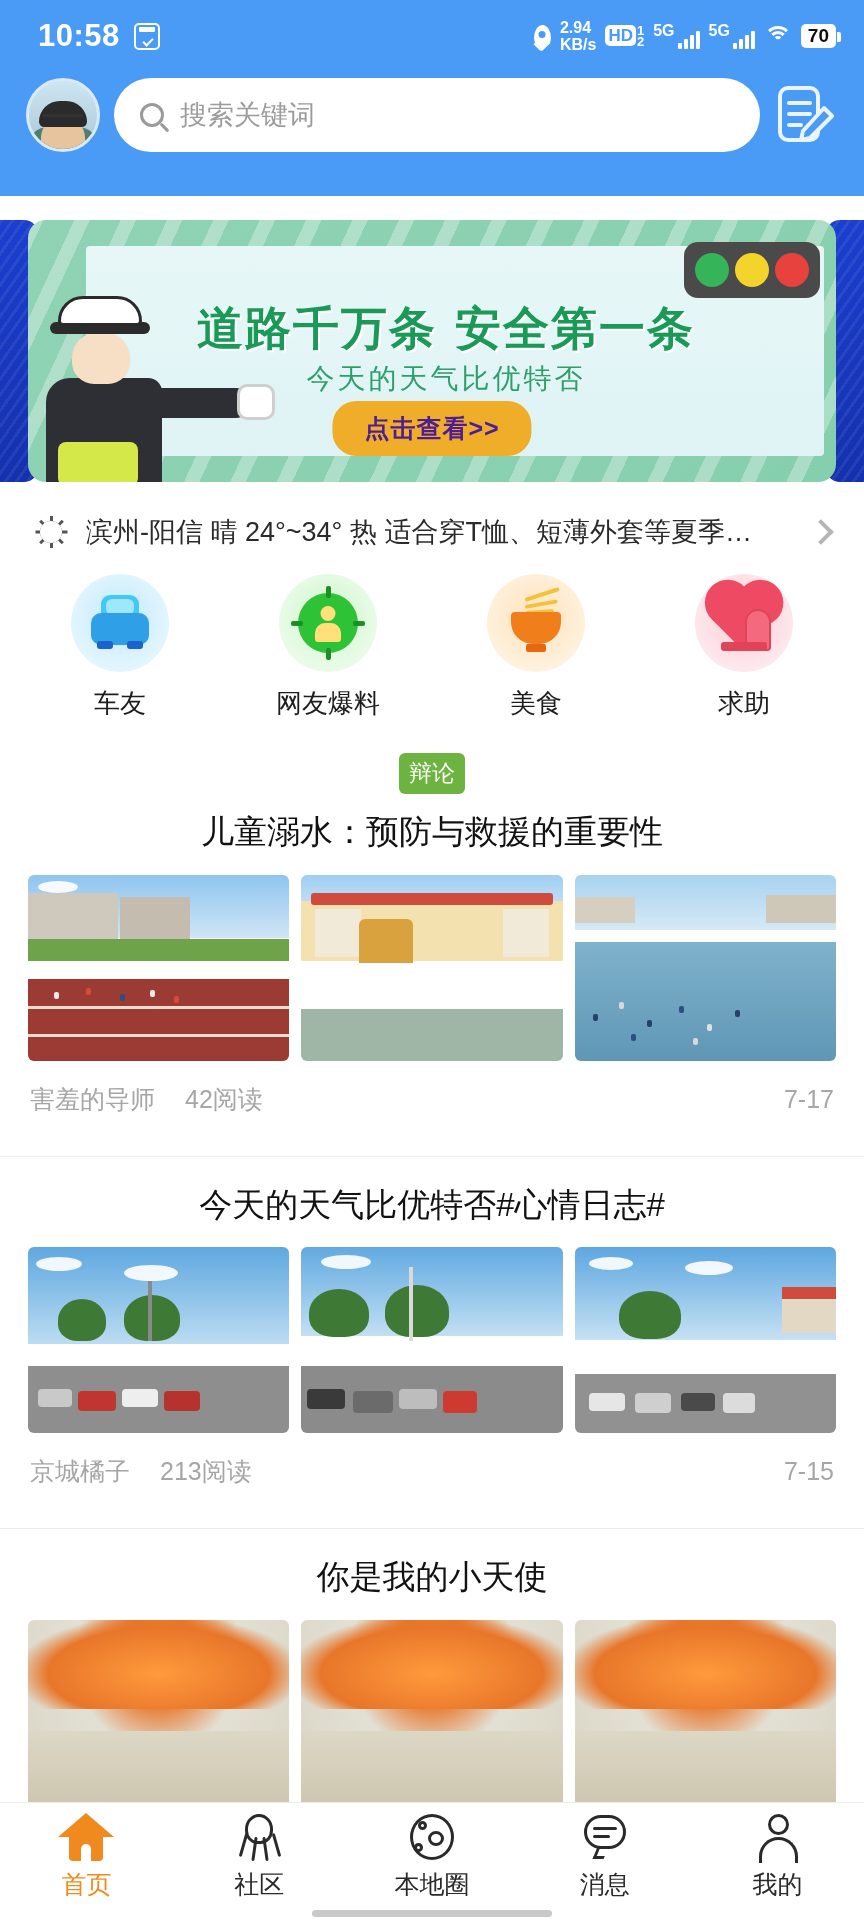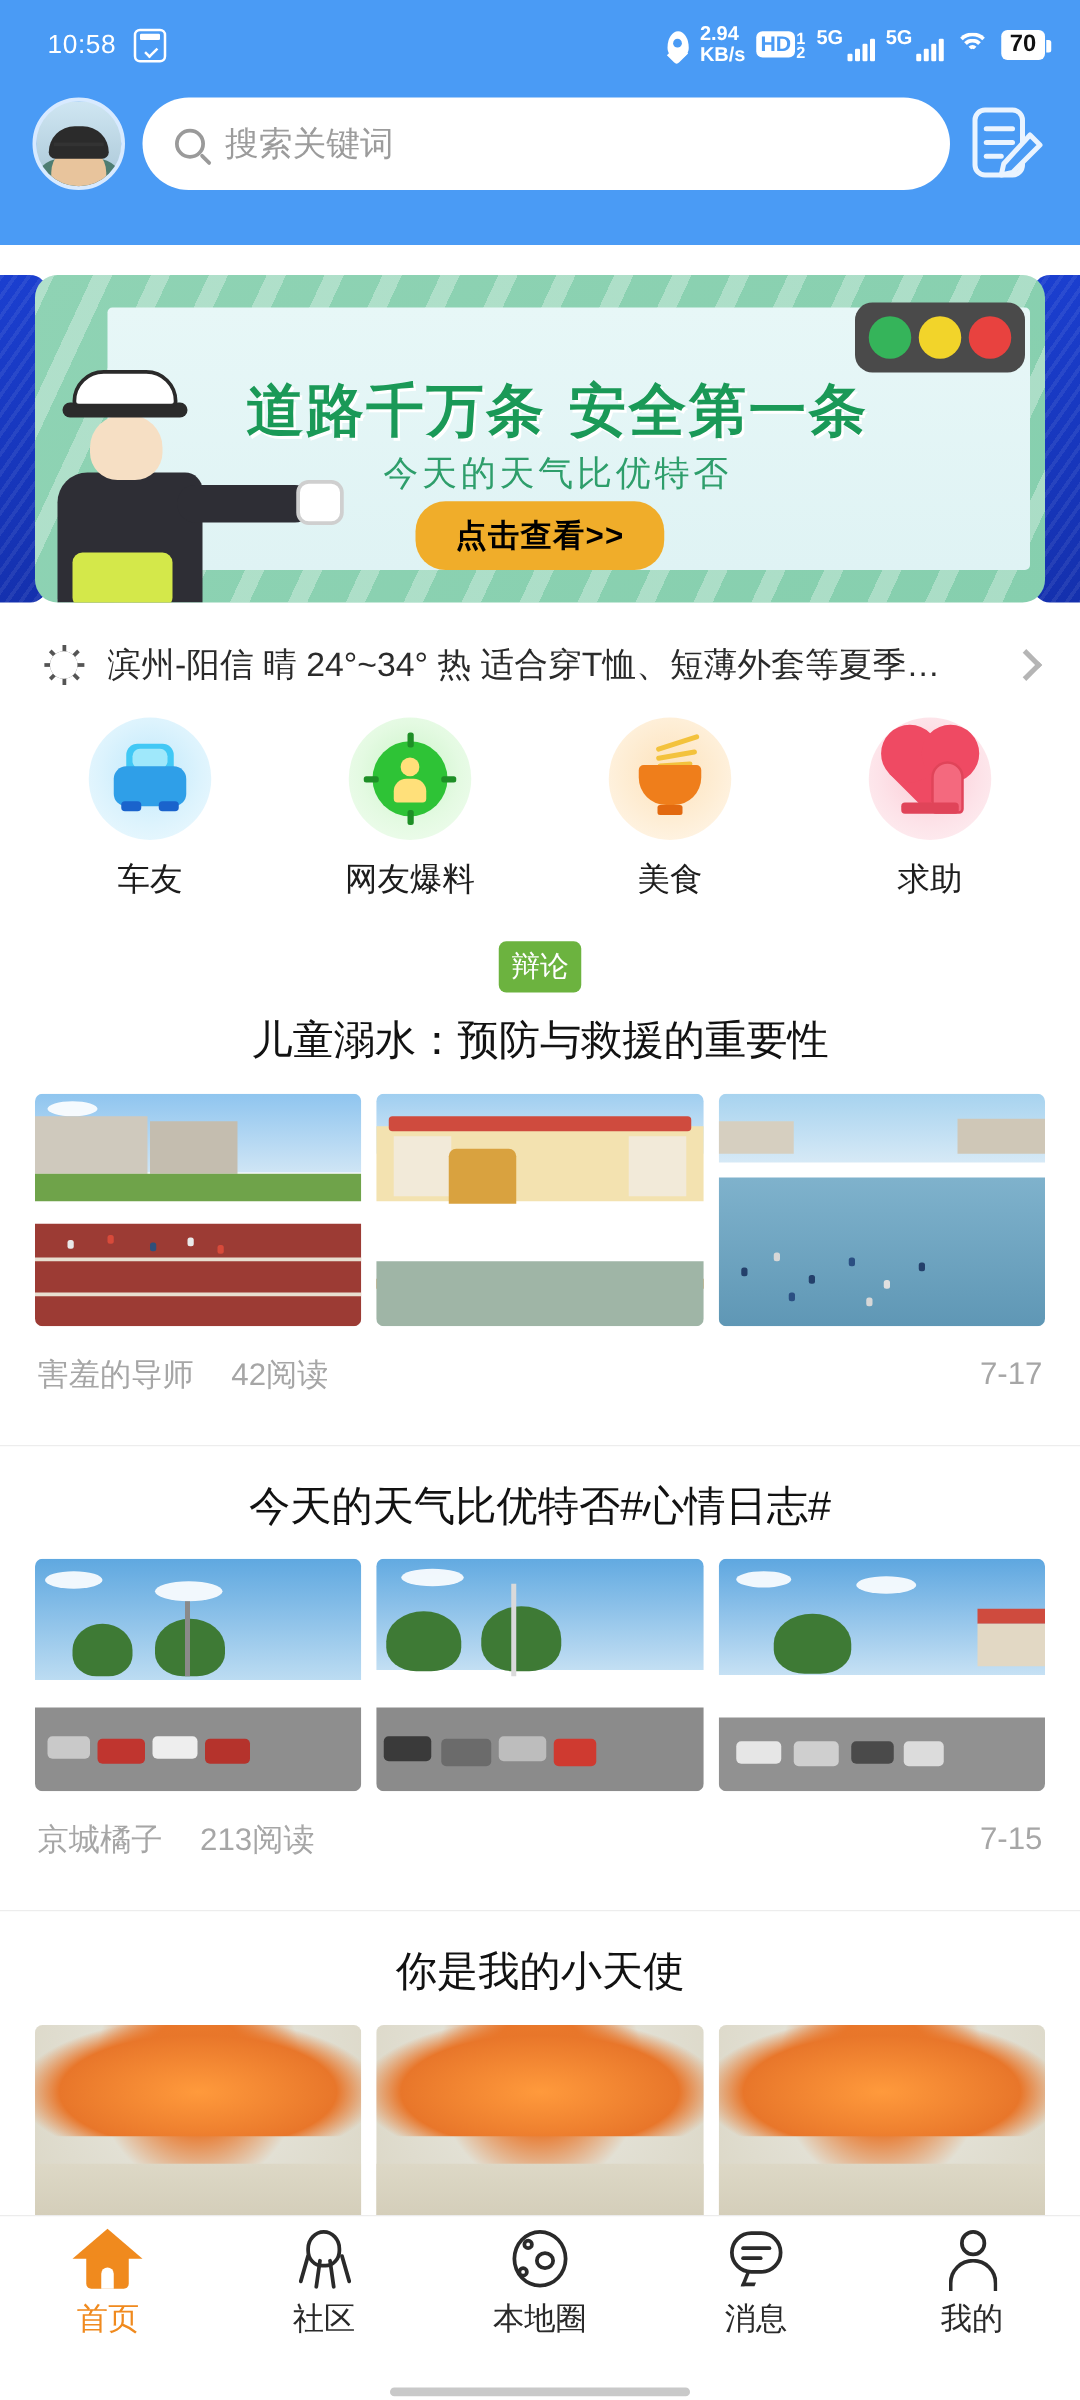--- a/index.html
+++ b/index.html
@@ -20,21 +20,21 @@
   }
   .statusbar {
     height: 72px;
     display: flex;
     align-items: center;
     justify-content: space-between;
     padding: 0 28px 0 38px;
     color: #ffffff;
   }
   .sb-left { display: flex; align-items: center; gap: 14px; }
-  .sb-time { font-size: 21px; font-weight: 400; letter-spacing: .5px; text-align: center; }
+  .sb-time { font-size: 31px; font-weight: 700; letter-spacing: .5px; text-align: center; }
   .sb-capture { width: 26px; height: 27px; border: 2.5px solid #fff; border-radius: 5px; position: relative; }
   .sb-capture::before{content:"";position:absolute;top:2px;left:3px;right:3px;height:5px;background:#fff;border-radius:1px;}
   .sb-capture::after{content:"";position:absolute;bottom:4px;left:7px;width:8px;height:4px;border-left:2.5px solid #fff;border-bottom:2.5px solid #fff;transform:rotate(-45deg);}
   .sb-right { display: flex; align-items: center; gap: 9px; }
   .pin { width:17px;height:22px;background:#fff;border-radius:50% 50% 50% 50%/60% 60% 40% 40%; position:relative; }
   .pin::after{content:"";position:absolute;left:50%;top:55%;width:11px;height:13px;background:#fff;transform:translateX(-50%) rotate(45deg);border-radius:0 0 3px 0;}
   .pin::before{content:"";position:absolute;left:50%;top:6px;transform:translateX(-50%);width:7px;height:7px;background:#4a9bf5;border-radius:50%;z-index:2;}
   .kbs { font-size: 16px; line-height: 17px; text-align: left; font-weight:600; }
   .hdgrp { display:flex; align-items:flex-start; }
   .hd-badge { background:#fff; color:#4a9bf5; font-size:17px; font-weight:bold; border-radius:5px; padding:1px 3px; line-height:19px; }
@@ -76,21 +76,21 @@
   .side-card::after{content:"";position:absolute;inset:0;background:repeating-linear-gradient(125deg,rgba(255,255,255,.07) 0 3px,transparent 3px 9px);border-radius:inherit;}
   .banner {
     position:absolute; left:28px; right:28px; top:24px; height:262px;
     border-radius:18px; overflow:hidden;
     background:linear-gradient(135deg,#8fd3b4,#86cfae);
   }
   .banner-stripes{position:absolute;inset:0;background:repeating-linear-gradient(115deg,rgba(255,255,255,.30) 0 14px,transparent 14px 42px);}
   .banner-inner{position:absolute;left:58px;right:12px;top:26px;bottom:26px;background:linear-gradient(#e7f7f7,#dff3f4);border-radius:4px;}
   .b-title{position:absolute;left:58px;right:30px;top:78px;text-align:center;font-size:46px;font-weight:bold;color:#1a9957;letter-spacing:2px;text-shadow:2px 2px 0 #ffffff;font-family:"DejaVu Sans",sans-serif;}
   .b-sub{position:absolute;left:58px;right:30px;top:140px;text-align:center;font-size:28px;color:#2e9e6b;letter-spacing:3px;}
-  .b-btn{position:absolute;left:50%;transform:translateX(-50%);bottom:26px;background:#f0ad2a;color:#000000;font-size:25px;font-weight:bold;padding:11px 32px;border-radius:24px;letter-spacing:1px;margin-top:24px;}
+  .b-btn{position:absolute;left:50%;transform:translateX(-50%);bottom:26px;background:#f0ad2a;color:#4c1d95;font-size:25px;font-weight:bold;padding:11px 32px;border-radius:24px;letter-spacing:1px;margin-top:24px;}
   .traffic{position:absolute;right:16px;top:22px;width:136px;height:56px;background:#4a4a4a;border-radius:14px;display:flex;align-items:center;justify-content:space-around;padding:0 8px;}
   .traffic i{width:34px;height:34px;border-radius:50%;display:block;}
   .tl-g{background:#35b45a}.tl-y{background:#f2d42a}.tl-r{background:#e8423f}
   .cop{position:absolute;left:4px;bottom:0;width:170px;height:190px;}
   .cop-hat{position:absolute;left:26px;top:4px;width:84px;height:30px;background:#fff;border-radius:40px 40px 8px 8px;border:3px solid #2a2a2a;}
   .cop-brim{position:absolute;left:18px;top:30px;width:100px;height:12px;background:#2b2b2b;border-radius:6px;}
   .cop-face{position:absolute;left:40px;top:40px;width:58px;height:52px;background:#f6dfc4;border-radius:26px 26px 22px 22px;}
   .cop-body{position:absolute;left:14px;top:86px;width:116px;height:104px;background:#2e2e35;border-radius:24px 14px 0 0;}
   .cop-arm{position:absolute;left:110px;top:96px;width:108px;height:30px;background:#2e2e35;border-radius:14px;}
   .cop-glove{position:absolute;left:205px;top:92px;width:38px;height:36px;background:#fff;border:3px solid #cfcfcf;border-radius:10px;}
@@ -173,21 +173,21 @@
   .t-car{position:absolute;border-radius:4px;}
   .t-pole{position:absolute;width:4px;background:#8a8a8a;}
   .t-bread{position:absolute;inset:0;background:radial-gradient(ellipse at 50% 20%,#f0872c 0%,#e8762a 22%,#e2e0d4 45%,#d9d4c2 100%);}
   .t-crust{position:absolute;left:0;right:0;bottom:0;height:40%;background:linear-gradient(#ddd8c6,#cdc6b0);}
   .t-glow{position:absolute;left:0;right:0;top:0;height:48%;background:radial-gradient(ellipse at 50% 60%,#ff9a3c,#e8762a 60%,transparent 78%);}
   .meta{display:flex;align-items:center;justify-content:space-between;padding:22px 2px 18px;}
   .meta-left{display:flex;gap:30px;}
   .meta-left span,.meta-date{font-size:25px;color:#a6a6a6;}
 
   
-  .tabbar{position:absolute;left:0;right:0;bottom:0;height:148px;background:#fff;border-top:1px solid #ececec;display:flex;align-items:flex-start;padding-top:10px;}
+  .tabbar{position:absolute;left:0;right:0;bottom:0;height:118px;background:#fff;border-top:1px solid #ececec;display:flex;align-items:flex-start;padding-top:10px;}
   .tab{flex:1;display:flex;flex-direction:column;align-items:center;gap:7px;}
   .tab-label{font-size:25px;color:#2a2a2a;}
   .tab.active .tab-label{color:#f08a1e;}
   .ic{width:52px;height:48px;position:relative;}
   
   .ic-home .roof{position:absolute;left:50%;top:0;transform:translateX(-50%);width:0;height:0;border-left:28px solid transparent;border-right:28px solid transparent;border-bottom:24px solid #f08a1e;}
   .ic-home .base{position:absolute;left:9px;top:22px;width:34px;height:26px;background:#f08a1e;border-radius:0 0 4px 4px;}
   .ic-home .door{position:absolute;left:21px;top:31px;width:10px;height:17px;background:#fff;border-radius:5px 5px 0 0;}
   
   .ic-com .h{position:absolute;left:12px;top:1px;width:28px;height:30px;border:3px solid #2a2a2a;border-radius:50% 50% 45% 45%;}

